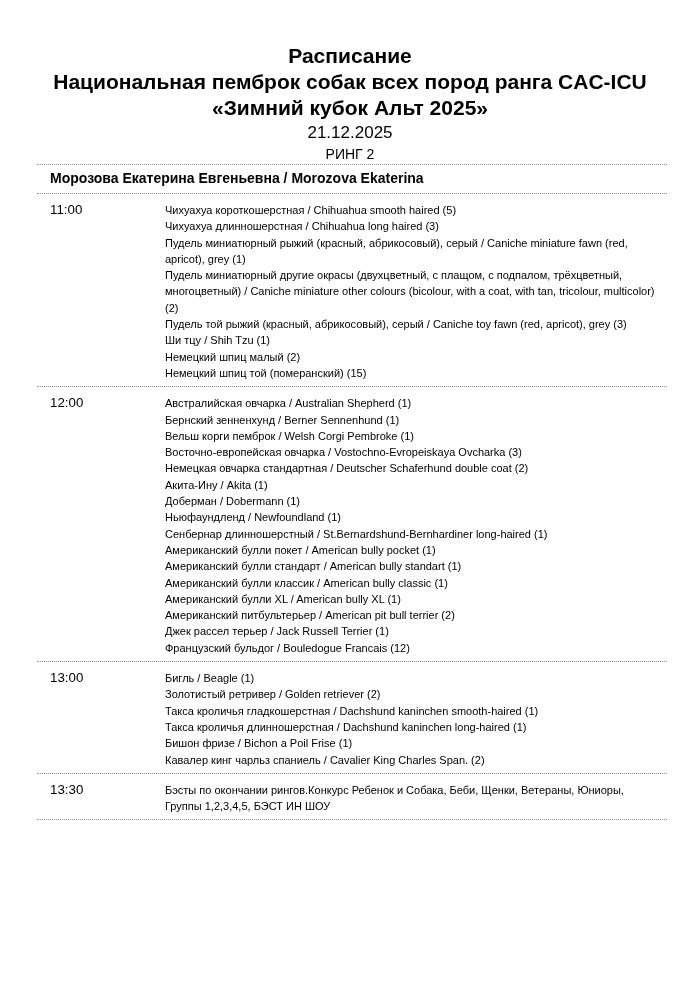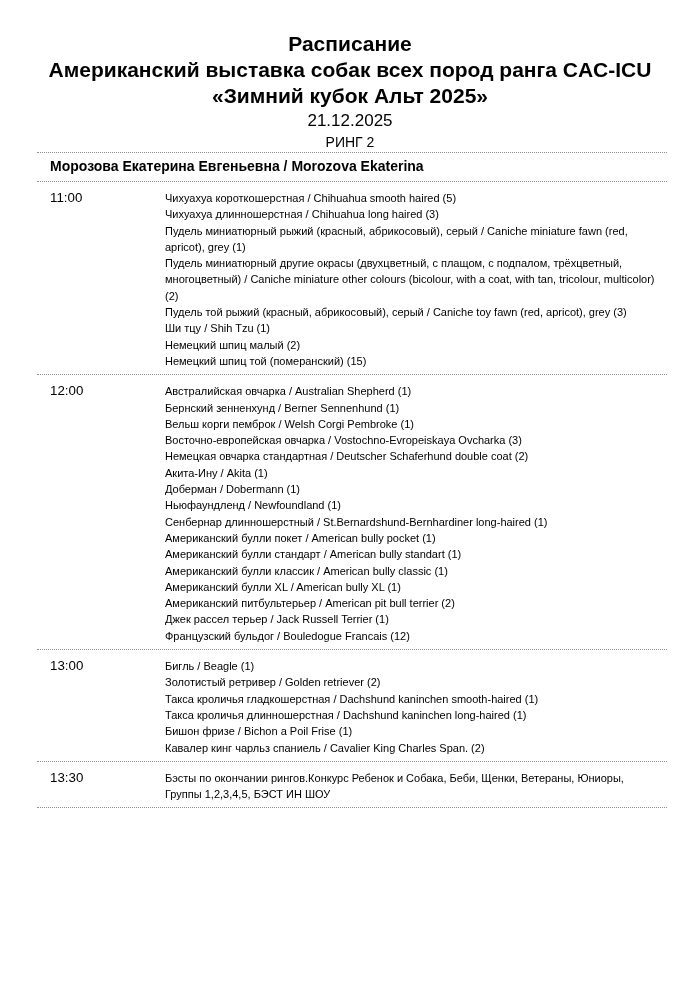--- a/index.html
+++ b/index.html
@@ -14,20 +14,21 @@
     color: #000000;
     overflow: hidden;
   }
   .page {
     padding-top: 31px;
     box-sizing: border-box;
   }
   
   .doc-header {
     text-align: center;
+    margin-top: 12px;
   }
   .title-line {
     font-size: 21px;
     line-height: 26px;
     font-weight: bold;
     margin: 0;
   }
   .date-line {
     font-size: 17px;
     line-height: 21px;
@@ -76,21 +77,21 @@
     margin: 0;
   }
 </style>
 </head>
 <body>
 
 <div class="page">
 
   <div class="doc-header">
     <p class="title-line">Расписание</p>
-    <p class="title-line">Американский выставка собак всех пород ранга CAC-ICU</p>
+    <p class="title-line">Национальная пемброк собак всех пород ранга CAC-ICU</p>
     <p class="title-line">«Зимний кубок Альт 2025»</p>
     <div class="date-line">21.12.2025</div>
     <div class="ring-line">РИНГ 2</div>
   </div>
 
   <div class="table-area">
     <div class="sep"></div>
     <div class="judge-row">Морозова Екатерина Евгеньевна / Morozova Ekaterina</div>
     <div class="sep"></div>
     <div id="schedule-rows">

